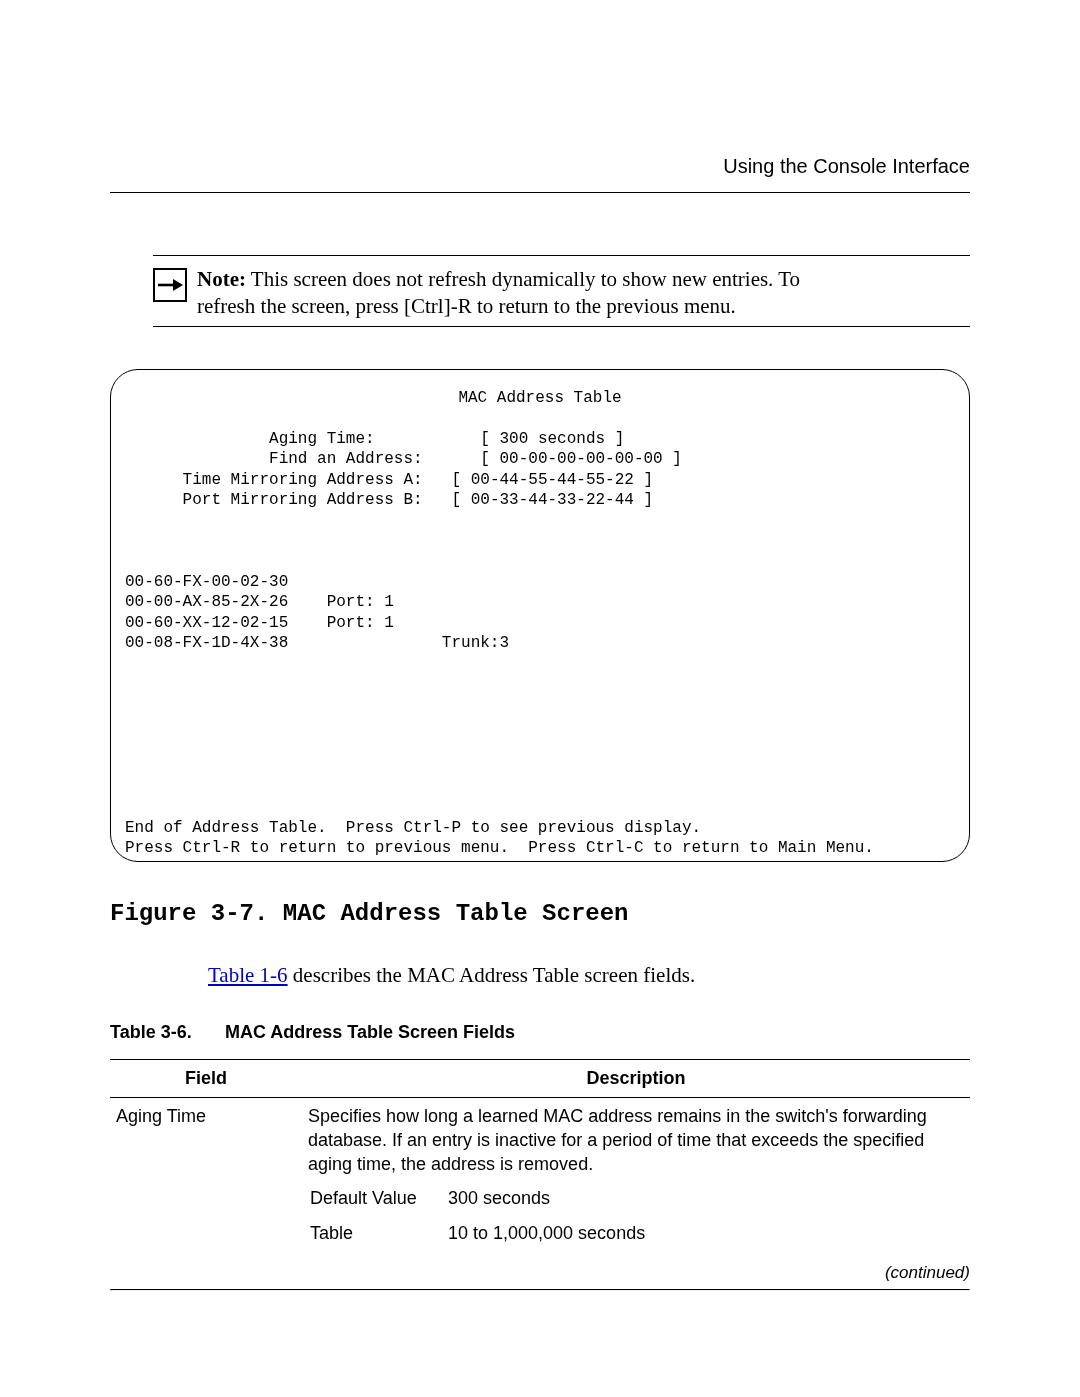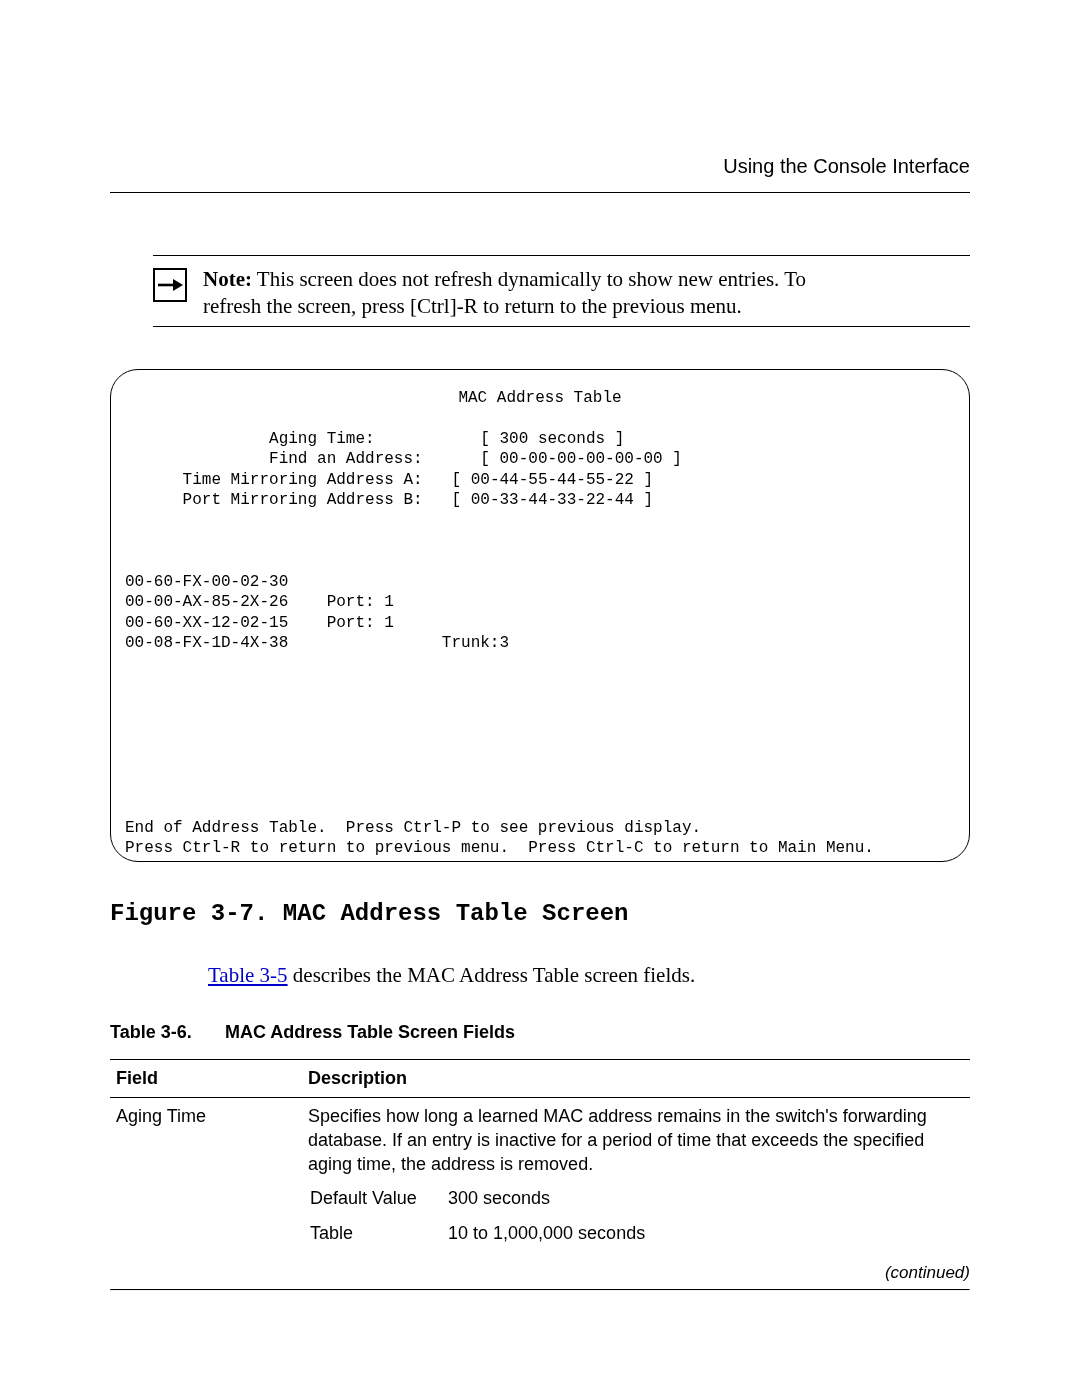--- a/index.html
+++ b/index.html
@@ -33,21 +33,21 @@
     margin-left: 43px;
   }
   .note-line {
     border: 0;
     border-top: 1.2px solid #000;
     margin: 0 0 6px 0;
   }
   .note-row {
     display: flex;
     align-items: flex-start;
-    gap: 16px;
+    gap: 10px;
     padding: 4px 0 6px 0;
   }
   .note-icon {
     width: 34px;
     height: 34px;
     border: 2.2px solid #000;
     box-sizing: border-box;
     display: flex;
     align-items: center;
     justify-content: center;
@@ -94,21 +94,21 @@
   }
   .tbl-caption .num { display:inline-block; min-width: 110px; }
   .data-table {
     width: 100%;
     margin-top: 16px;
     border-collapse: collapse;
     font-family: Arial, Helvetica, sans-serif;
     font-size: 18px;
   }
   .data-table th {
-    text-align: left;
+    text-align: center;
     font-weight: bold;
     border-top: 1.3px solid #000;
     border-bottom: 1.3px solid #000;
     padding: 8px 6px;
     vertical-align: top;
   }
   .data-table td {
     padding: 6px 6px;
     vertical-align: top;
     line-height: 1.35;
@@ -189,21 +189,21 @@
 <span>End of Address Table.  Press Ctrl-P to see previous display.</span>
 <span>Press Ctrl-R to return to previous menu.  Press Ctrl-C to return to Main Menu.</span></div>
 
     <div class="fig-caption">
       <span class="num">Figure 3-7.</span>
       <span>MAC Address Table Screen</span>
     </div>
   </div>
 
   <div class="body-para">
-    <a href="#">Table 3-5</a><span> describes the MAC Address Table screen fields.</span>
+    <a href="#">Table 1-6</a><span> describes the MAC Address Table screen fields.</span>
   </div>
 
   <div class="tbl-caption">
     <span class="num">Table 3-6.</span>
     <span>MAC Address Table Screen Fields</span>
   </div>
 
   <table class="data-table">
     <thead>
       <tr>

